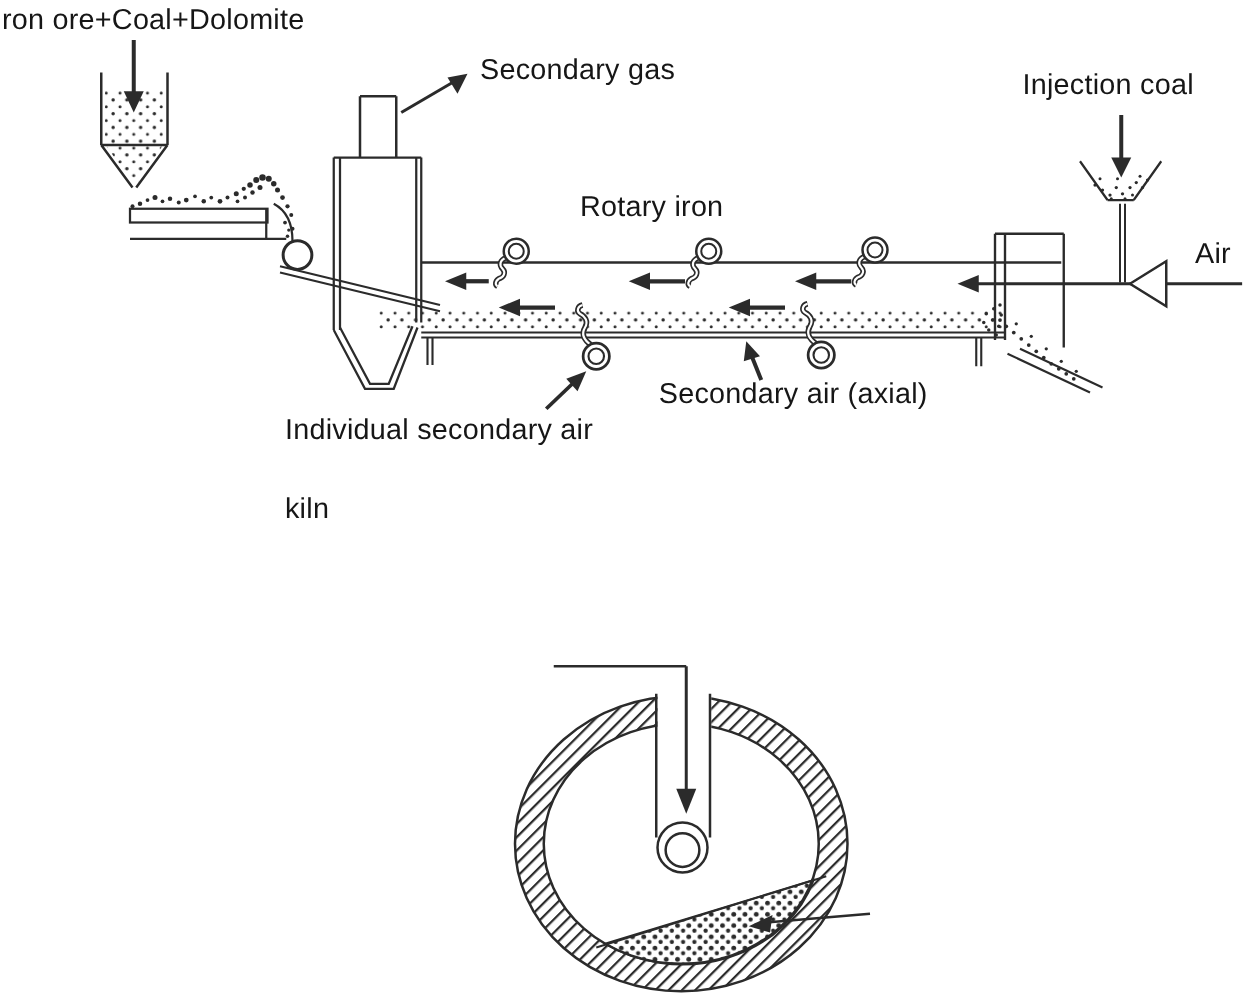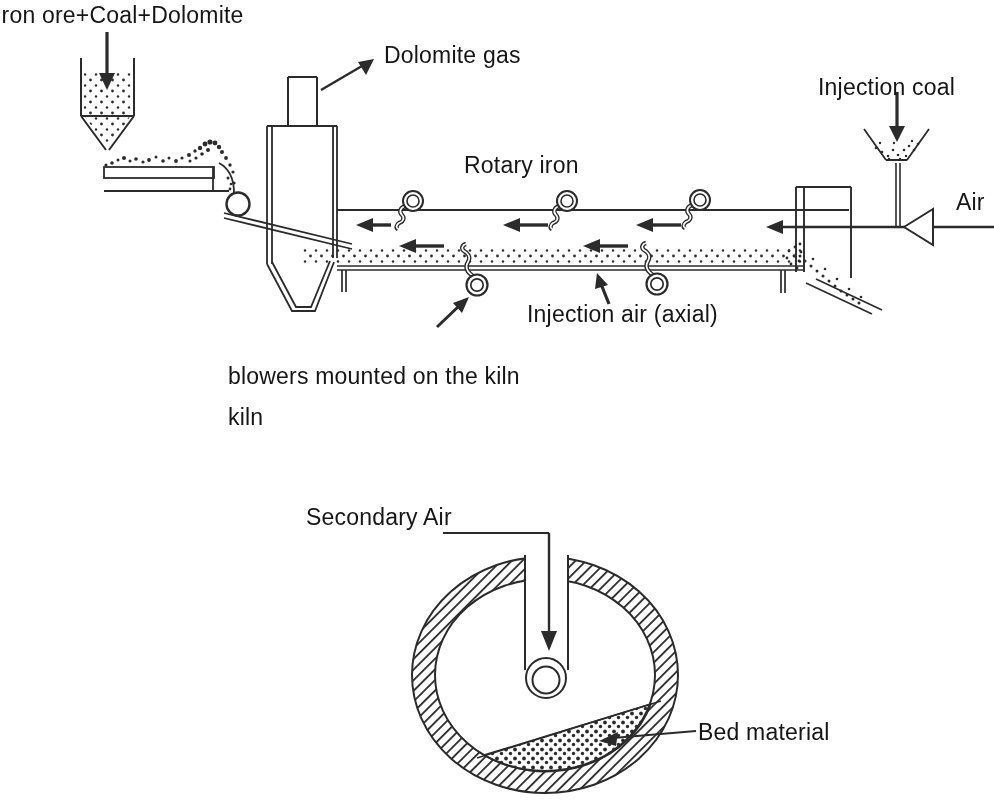--- a/index.html
+++ b/index.html
@@ -272,23 +272,21 @@
       <polygon points="549,651 541,631 557,631" fill="#2b2b2b"></polygon>
     </g>
     <g>
       <line x1="613" y1="738" x2="696" y2="731" stroke="#2b2b2b" stroke-width="2"></line>
       <polygon points="599,741 618,732 616,746" fill="#2b2b2b"></polygon>
     </g>
   </g>
 </svg>
 
 <div class="lbl" style="left:-5px;top:2px">Iron ore+Coal+Dolomite</div>
-<div class="lbl" style="left:384px;top:42px">Dolomite gas</div>
-<div class="lbl" style="left:818px;top:74px">Injection coal</div>
+<div class="lbl" style="left:384px;top:42px">Secondary gas</div>
+<div class="lbl" style="left:818px;top:54px">Injection coal</div>
 <div class="lbl" style="left:464px;top:152px">Rotary iron</div>
 <div class="lbl" style="left:956px;top:189px">Air</div>
-<div class="lbl" style="left:527px;top:301px">Injection air (axial)</div>
-<div class="lbl" style="left:228px;top:363px">blowers mounted on the kiln</div>
-<div class="lbl" style="left:228px;top:404px">kiln</div>
-<div class="lbl" style="left:306px;top:504px">Secondary Air</div>
-<div class="lbl" style="left:698px;top:719px">Bed material</div>
+<div class="lbl" style="left:527px;top:301px">Secondary air (axial)</div>
+<div class="lbl" style="left:228px;top:330px">Individual secondary air</div>
+<div class="lbl" style="left:228px;top:393px">kiln</div>
 
 </div>
 
 </body></html>

